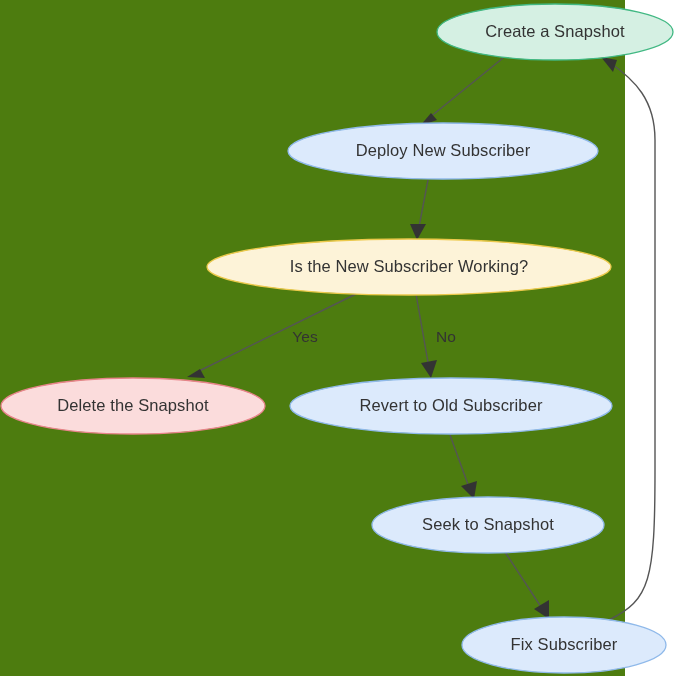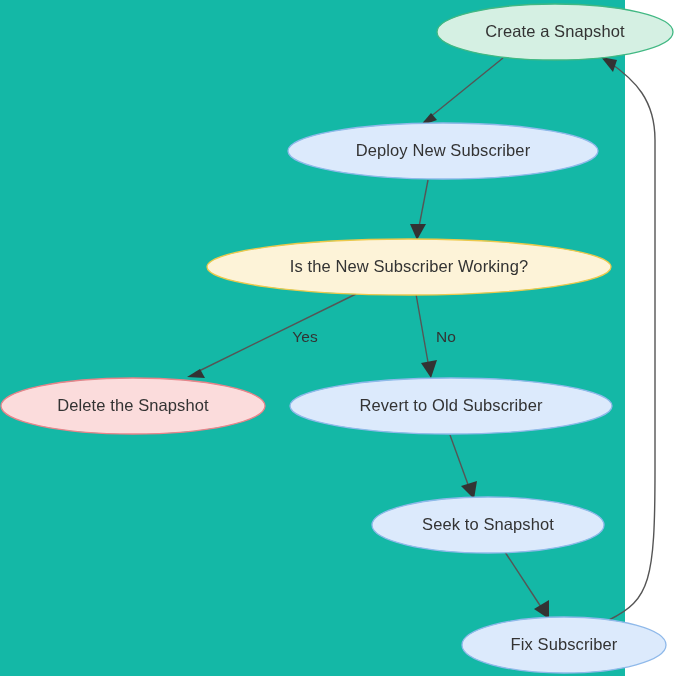--- a/index.html
+++ b/index.html
@@ -10,21 +10,21 @@
   body {
     width: 679px;
     height: 676px;
     font-family: "Liberation Sans", sans-serif;
     overflow: hidden;
   }
   #diagram-root {
     position: relative;
     width: 625px;
     height: 676px;
-    background: #14b8a6;
+    background: #4d7c0f;
   }
   svg#flowchart {
     display: block;
     width: 679px;
     height: 676px;
   }
   .node-shape {
     stroke-width: 1.3px;
   }
   .node-label {

